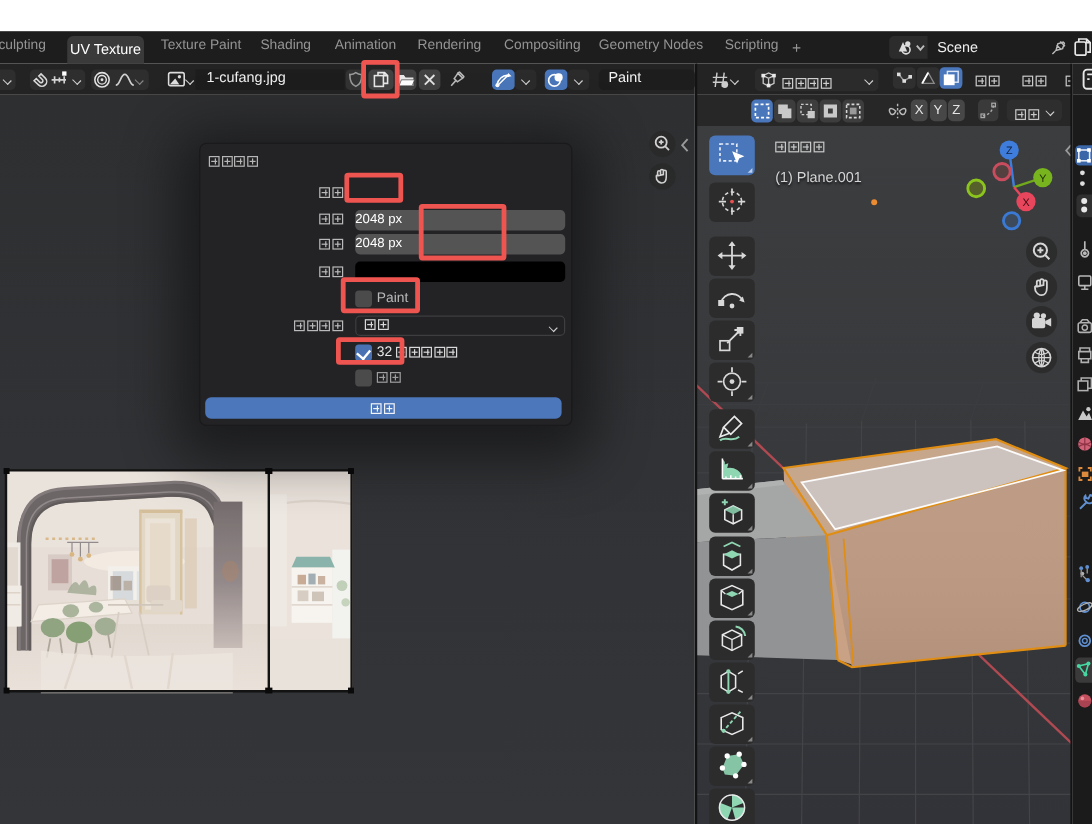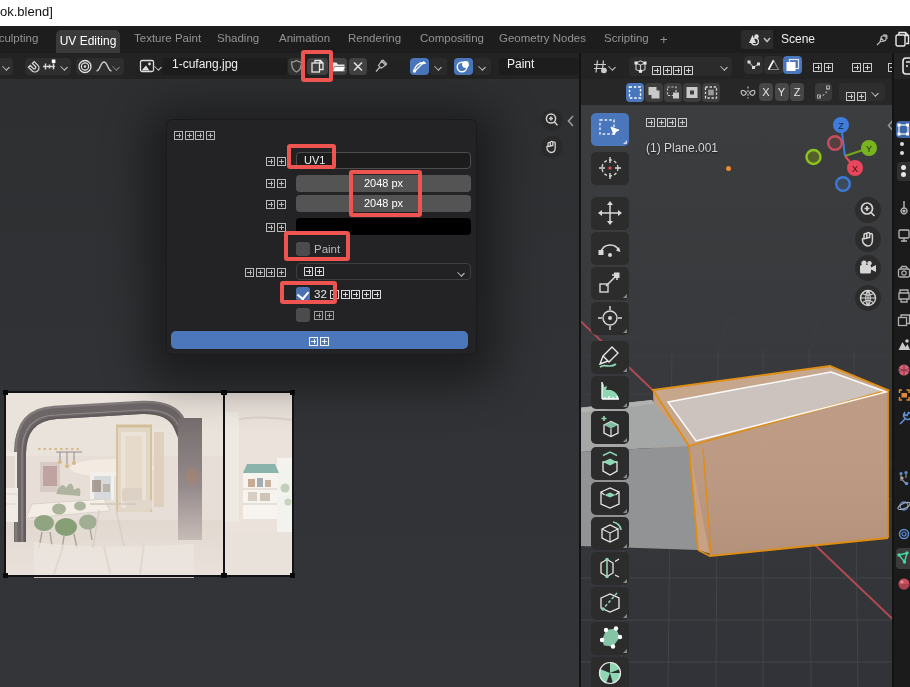--- a/index.html
+++ b/index.html
@@ -28,34 +28,33 @@
 
 #uvcanvas{left:0;top:79px;width:579px;height:608px;background:linear-gradient(#2e2f31,#343539)}
 #viewport{left:580px;top:105px;width:313px;height:582px;background:linear-gradient(#3c3d3f,#37383b 60%,#323338);overflow:hidden}
 #propstrip{left:894px;top:79px;width:16px;height:608px;background:#1b1b1b}
 
 .red{position:absolute;border:4.5px solid #ee5551;border-radius:3px;z-index:60}
 
 #dialog{left:166px;top:119px;width:311px;height:236px;background:#232326;border:1px solid #1a1a1c;border-radius:6px;box-shadow:0 10px 45px 18px rgba(0,0,0,.45);z-index:40;font-size:11px}
 .dlabel{position:absolute;right:189px;color:#c7c7c7;white-space:nowrap}
 .dfield{position:absolute;left:129px;width:175px;height:16px;border-radius:4px}
-.slider{background:#545454;color:#fff;text-align:center;line-height:16px;font-size:11px}
+.slider{background:#545454;color:#fff;text-align:left;line-height:16px;font-size:11px}
 .checkbox{position:absolute;left:129px;width:14px;height:14px;background:#4b4b4b;border-radius:3px}
 .checkedbox{position:absolute;left:129px;width:14px;height:14px;background:#4a72b3;border-radius:3px}
 .checkedbox:before{content:"";position:absolute;left:3px;top:2px;width:6px;height:8px;border-right:2px solid #fff;border-bottom:2px solid #fff;transform:rotate(40deg)}
 
 .tbtn{position:absolute;left:11px;width:38px;height:33px;background:#2c2c2c;border-radius:5px}
 .tbtn svg{position:absolute;left:5px;top:2px}
 
 .navb{position:absolute;width:26px;height:26px;border-radius:50%;background:rgba(40,40,40,.75)}
 .vtext{position:absolute;color:#d6d6d6;font-size:12px;text-shadow:0 1px 2px rgba(0,0,0,.7)}
 </style></head>
 <body>
 <div id="root">
-<div class="abs" id="title">ok.blend]</div>
 <div class="abs" id="topbar">
   <span class="tab" style="left:-9px">Sculpting</span>
   <span class="tab" style="left:134px">Texture Paint</span>
   <span class="tab" style="left:217px">Shading</span>
   <span class="tab" style="left:279px">Animation</span>
   <span class="tab" style="left:348px">Rendering</span>
   <span class="tab" style="left:420px">Compositing</span>
   <span class="tab" style="left:499px">Geometry Nodes</span>
   <span class="tab" style="left:604px">Scripting</span>
   <span class="tab" style="left:660px;font-size:13px">+</span>
@@ -71,21 +70,21 @@
   <div style="position:absolute;left:774px;top:4px;width:120px;height:19px;background:#1d1d1d;border-radius:0 4px 4px 0;color:#eee;font-size:12px;line-height:18px;padding-left:7px">Scene
     <svg width="17" height="17" viewBox="0 0 17 17" style="position:absolute;right:3px;top:1px">
           <path d="M7 10 L3 14 M9.5 3.5 l4 4 M6.5 6.5 l4 4 m-4.5.5 l1.5-5.5 4.5-1.5 1 1-1.5 4.5-5.5 1.5z" fill="none" stroke="#b9b9b9" stroke-width="1.2"></path>
         </svg>
   </div>
   <svg width="15" height="19" viewBox="0 0 15 19" style="position:absolute;left:895px;top:4px">
         <rect x="1" y="5" width="9" height="11" rx="1.5" fill="none" stroke="#e8e8e8" stroke-width="1.4"></rect>
         <path d="M4 5 V2.5 h6.5 l3 3 V13.5 h-2.5 M10.5 2.5 v3 h3" fill="none" stroke="#e8e8e8" stroke-width="1.4"></path>
       </svg>
 </div>
-<div class="abs" id="tab-active">UV Editing</div>
+<div class="abs" id="tab-active">UV Texture</div>
 <div class="abs" id="uvheader">
   <div class="wbtn" style="left:-16px;top:4.5px;width:29px;height:17px;background:#2e2e2e"></div>
       <i class="chev" style="left:2px;top:9px"></i>
   <div class="wbtn" style="left:24.5px;top:4.5px;width:46px;height:17px;background:#2e2e2e"></div>
   <svg width="16" height="17" viewBox="0 0 16 17" style="position:absolute;left:25px;top:4.5px">
         <path d="M4.5 10.5 a4 4 0 0 0 8 0 V5.5 h-2.6 v4.6 a1.6 1.6 0 0 1-3 0 V5.5 h-2.6 z" fill="none" stroke="#d8d8d8" stroke-width="1.3" transform="rotate(-45 8.5 8.5)"></path>
       </svg>
   <svg width="22" height="17" viewBox="0 0 22 17" style="position:absolute;left:41px;top:4.5px">
         <path d="M2 8.5 h12 M4.5 5.5 v6 M8.5 6.5 v4 M12.5 5.5 v6" stroke="#d4d4d4" stroke-width="1.4" fill="none"></path>
         <rect x="10.8" y="1.5" width="3.6" height="3.6" fill="#fff"></rect>
@@ -641,21 +640,20 @@
         <circle cx="7" cy="8" r="5.5" fill="#c4505e"></circle>
         <path d="M1.5 8 a5.5 5.5 0 0 0 11 0z" fill="#8d3344" opacity=".5"></path>
         <circle cx="5" cy="6" r="1.5" fill="#e8909c"></circle>
       </svg>
 </div>
 <div class="abs vsep" style="left:579px;top:53px;width:2px;height:634px"></div>
 <div class="abs vsep" style="left:892px;top:53px;width:2px;height:634px"></div>
 <div class="abs" id="dialog">
   <span style="position:absolute;left:7px;top:9px;color:#c3c3c3"><i class="cj"></i><i class="cj"></i><i class="cj"></i><i class="cj"></i></span>
   <span class="dlabel" style="top:35px"><i class="cj"></i><i class="cj"></i></span>
-  <div class="dfield" style="top:32px;height:17px;background:#1c1c1c;border:1px solid #4d4d4d;color:#ededed;line-height:15px;padding-left:7px">UV1</div>
   <span class="dlabel" style="top:57px"><i class="cj"></i><i class="cj"></i></span>
   <div class="dfield slider" style="top:54.5px;height:17px">2048 px</div>
   <span class="dlabel" style="top:78px"><i class="cj"></i><i class="cj"></i></span>
   <div class="dfield slider" style="top:75px;height:17px">2048 px</div>
   <span class="dlabel" style="top:101px"><i class="cj"></i><i class="cj"></i></span>
   <div class="dfield" style="top:98px;height:17px;background:#000"></div>
   <div class="checkbox" style="top:122px"></div>
   <span style="position:absolute;left:147px;top:123px;color:#b9b9b9;font-size:11.5px">Paint</span>
   <span class="dlabel" style="top:146px"><i class="cj"></i><i class="cj"></i><i class="cj"></i><i class="cj"></i></span>
   <div class="dfield" style="top:143px;height:17px;background:#222225;border:1px solid #3e3e40;color:#e9e9e9;padding-left:7px;line-height:15px"><i class="cj"></i><i class="cj"></i></div>

